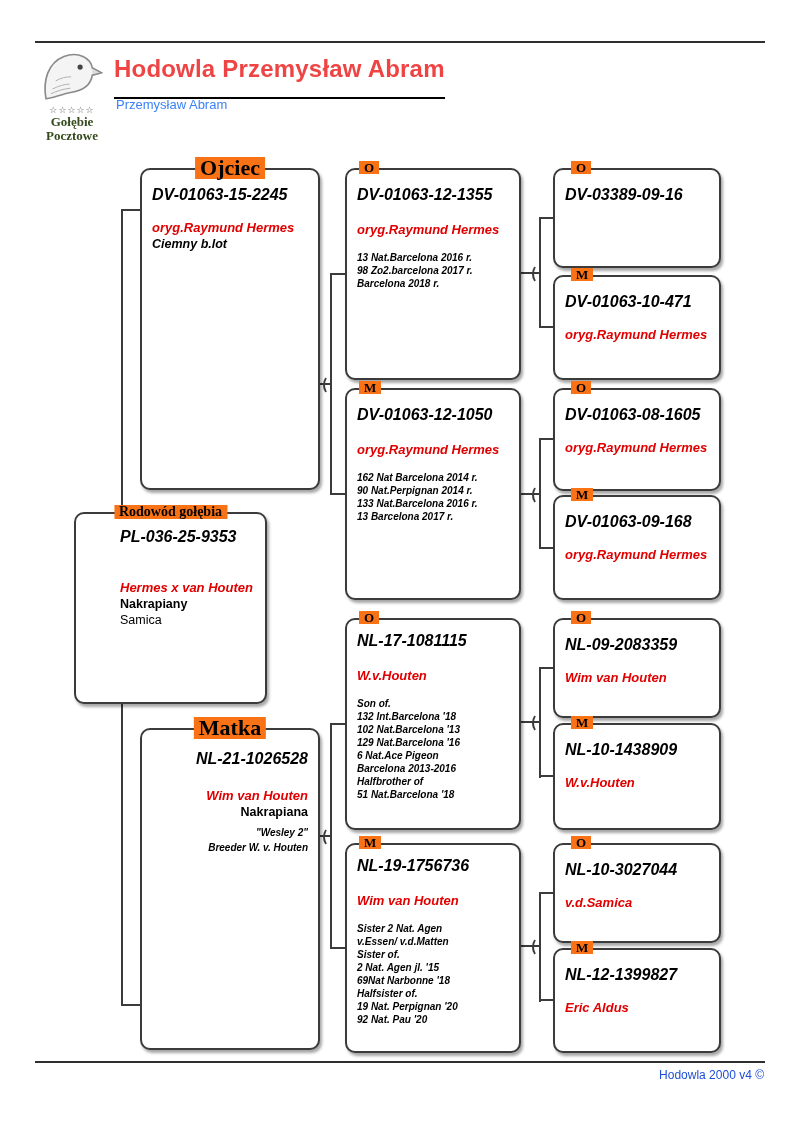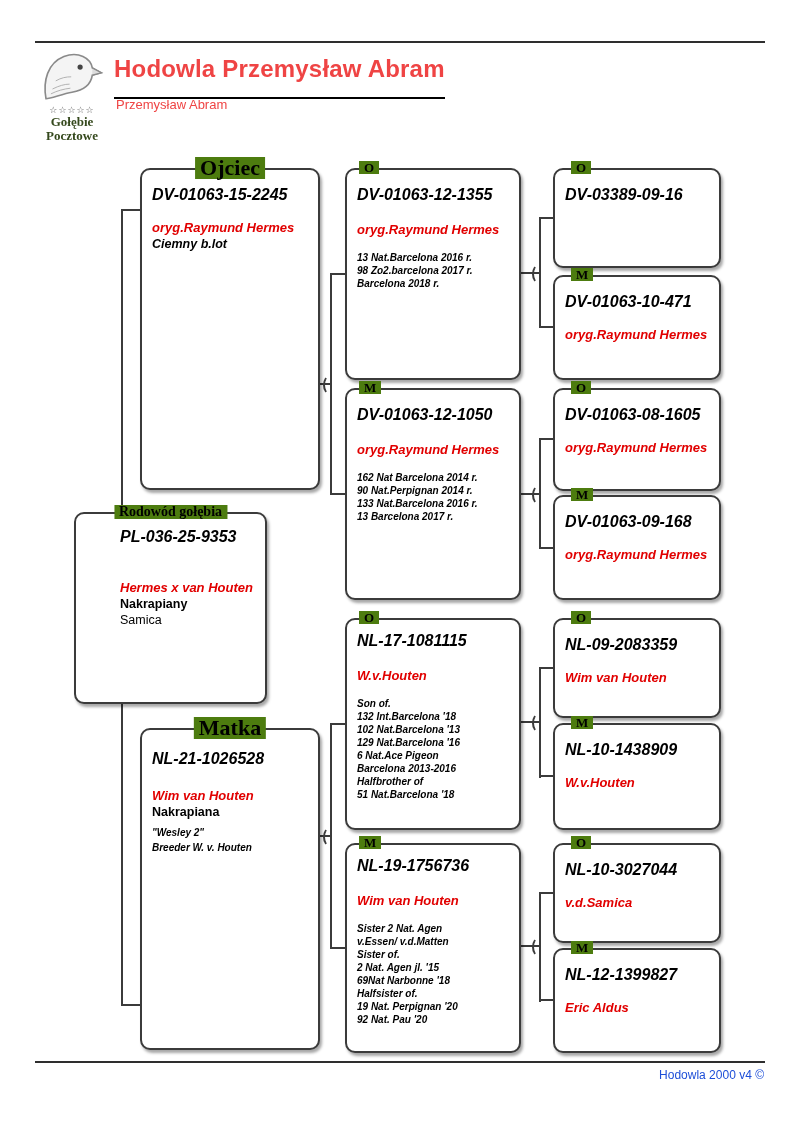--- a/index.html
+++ b/index.html
@@ -4,30 +4,30 @@
 <style>
   html,body{margin:0;padding:0;background:#fff;}
   .page{position:relative;width:800px;height:1131px;background:#fff;
         font-family:"Liberation Sans",sans-serif;overflow:hidden;}
 
   .hrule{position:absolute;height:2px;background:#2e2e2e;}
 
   
   .title{position:absolute;left:114px;top:55px;font-size:24px;font-weight:700;color:#ef4444;
          border-bottom:2px solid #000;padding-bottom:14px;letter-spacing:.2px;}
-  .subtitle{position:absolute;left:116px;top:97px;font-size:13px;color:#ef4444;}
+  .subtitle{position:absolute;left:116px;top:97px;font-size:13px;color:#3b82f6;}
   .logo{position:absolute;left:32px;top:50px;width:80px;text-align:center;}
   .stars{font-size:9px;color:#555;letter-spacing:1px;line-height:1;}
   .logo-line{font-family:"Liberation Serif",serif;font-weight:700;font-size:13px;
              color:#35491d;line-height:1.08;}
 
   
   .pbox{position:absolute;background:#fff;border:2px solid #3b3b3b;border-radius:10px;
         box-shadow:2px 3px 3px rgba(0,0,0,.35);box-sizing:border-box;padding:10px;z-index:2;}
-  .legend{position:absolute;background:#4d7c0f;padding:0 5px;font-family:"Liberation Serif",serif;
+  .legend{position:absolute;background:#f97316;padding:0 5px;font-family:"Liberation Serif",serif;
           font-weight:700;color:#000;line-height:1;white-space:nowrap;}
   .legend.big{font-size:22px;top:-13px;left:50%;transform:translateX(-50%);}
   .legend.mid{font-size:14px;top:-9px;left:50%;transform:translateX(-50%);}
   .legend.sm{font-size:13px;top:-9px;left:12px;}
 
   .ring{font-size:16px;font-weight:700;font-style:italic;color:#000;}
   .origin{font-size:13px;font-weight:700;font-style:italic;color:#e10000;}
   .achv{font-size:10px;font-weight:700;font-style:italic;color:#000;
         white-space:pre-line;line-height:1.3;}
   .boldit{font-size:12.5px;font-weight:700;font-style:italic;color:#000;}
@@ -119,21 +119,21 @@
   </div>
 
   <div class="pbox" style="left:74px;top:512px;width:193px;height:192px;padding-left:44px;">
     <span class="legend mid">Rodowód gołębia</span>
     <div class="ring mt4">PL-036-25-9353</div>
     <div class="origin mt26">Hermes x van Houten</div>
     <div class="bold mt2">Nakrapiany</div>
     <div class="plain mt2">Samica</div>
   </div>
 
-  <div class="pbox" style="left:140px;top:728px;width:180px;height:322px;">
+  <div class="pbox" style="left:140px;top:728px;width:180px;height:322px;text-align:right;">
     <span class="legend big">Matka</span>
     <div class="ring mt10">NL-21-1026528</div>
     <div class="origin mt20">Wim van Houten</div>
     <div class="bold mt2">Nakrapiana</div>
     <div class="notes mt6">"Wesley 2"
 Breeder W. v. Houten</div>
   </div>
 
   <div class="pbox" style="left:345px;top:168px;width:176px;height:212px;">
     <span class="legend sm">O</span>

